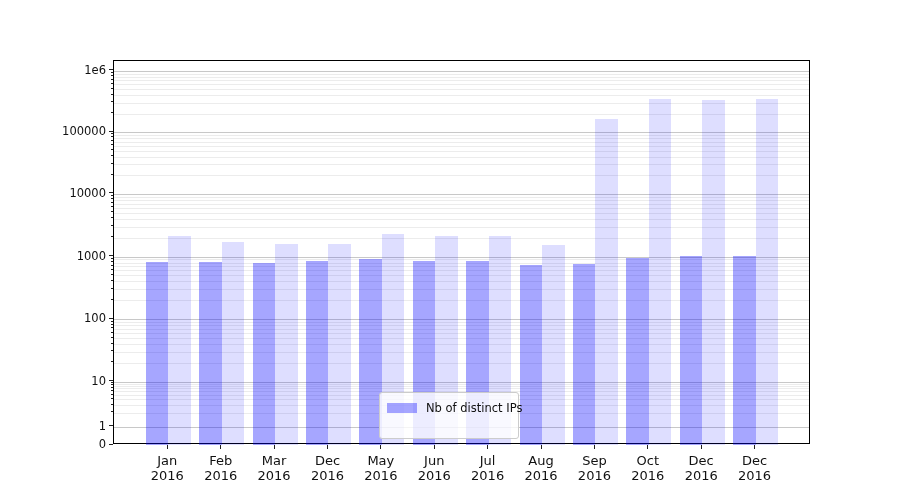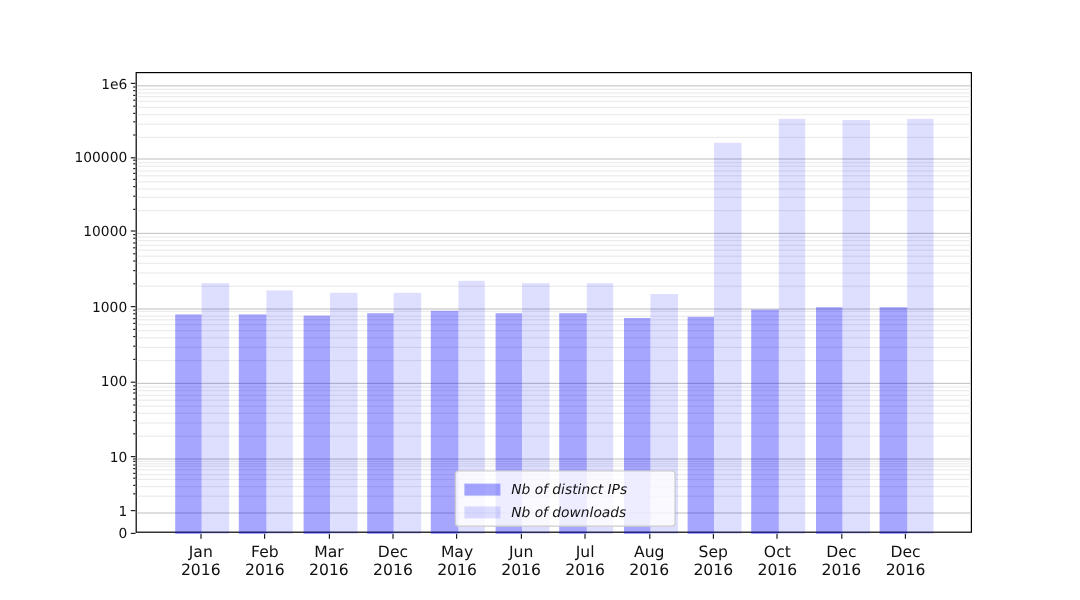--- a/index.html
+++ b/index.html
@@ -70,27 +70,26 @@
     width: 64px;
     text-align: center;
     font-size: 13px;
     line-height: 15px;
     color: #111111;
   }
   #legend {
     position: absolute;
     left: 265px;
     top: 331px;
-    width: 184px;
+    width: 140px;
     height: 47px;
     background: rgba(255, 255, 255, 0.8);
     border: 1px solid #cccccc;
     border-radius: 3px;
     padding: 5px 8px 0 7px;
-    font-style: italic;
   }
   .legend-row {
     display: flex;
     align-items: center;
     height: 19px;
   }
   .legend-swatch {
     width: 30px;
     height: 10px;
     margin-right: 9px;
@@ -319,19 +318,15 @@
         <div class="bar" style="left: 588.2px; top: 38.6563px; width: 22.5px; height: 345.344px; background: rgba(0, 0, 255, 0.13);"></div>
         <div class="bar" style="left: 619.09px; top: 194.962px; width: 22.5px; height: 189.038px; background: rgba(0, 0, 255, 0.35);"></div>
         <div class="bar" style="left: 641.59px; top: 37.6486px; width: 22.5px; height: 346.351px; background: rgba(0, 0, 255, 0.13);"></div>
       </div>
 
     <div id="legend">
       <div class="legend-row">
         <div class="legend-swatch" id="swatch-ips" style="background: rgba(0, 0, 255, 0.35);"></div>
         <div class="legend-label">Nb of distinct IPs</div>
       </div>
-      <div class="legend-row">
-        <div class="legend-swatch" id="swatch-downloads" style="background: rgba(0, 0, 255, 0.13);"></div>
-        <div class="legend-label">Nb of downloads</div>
-      </div>
     </div>
   </div>
 </div>
 
 </body></html>

